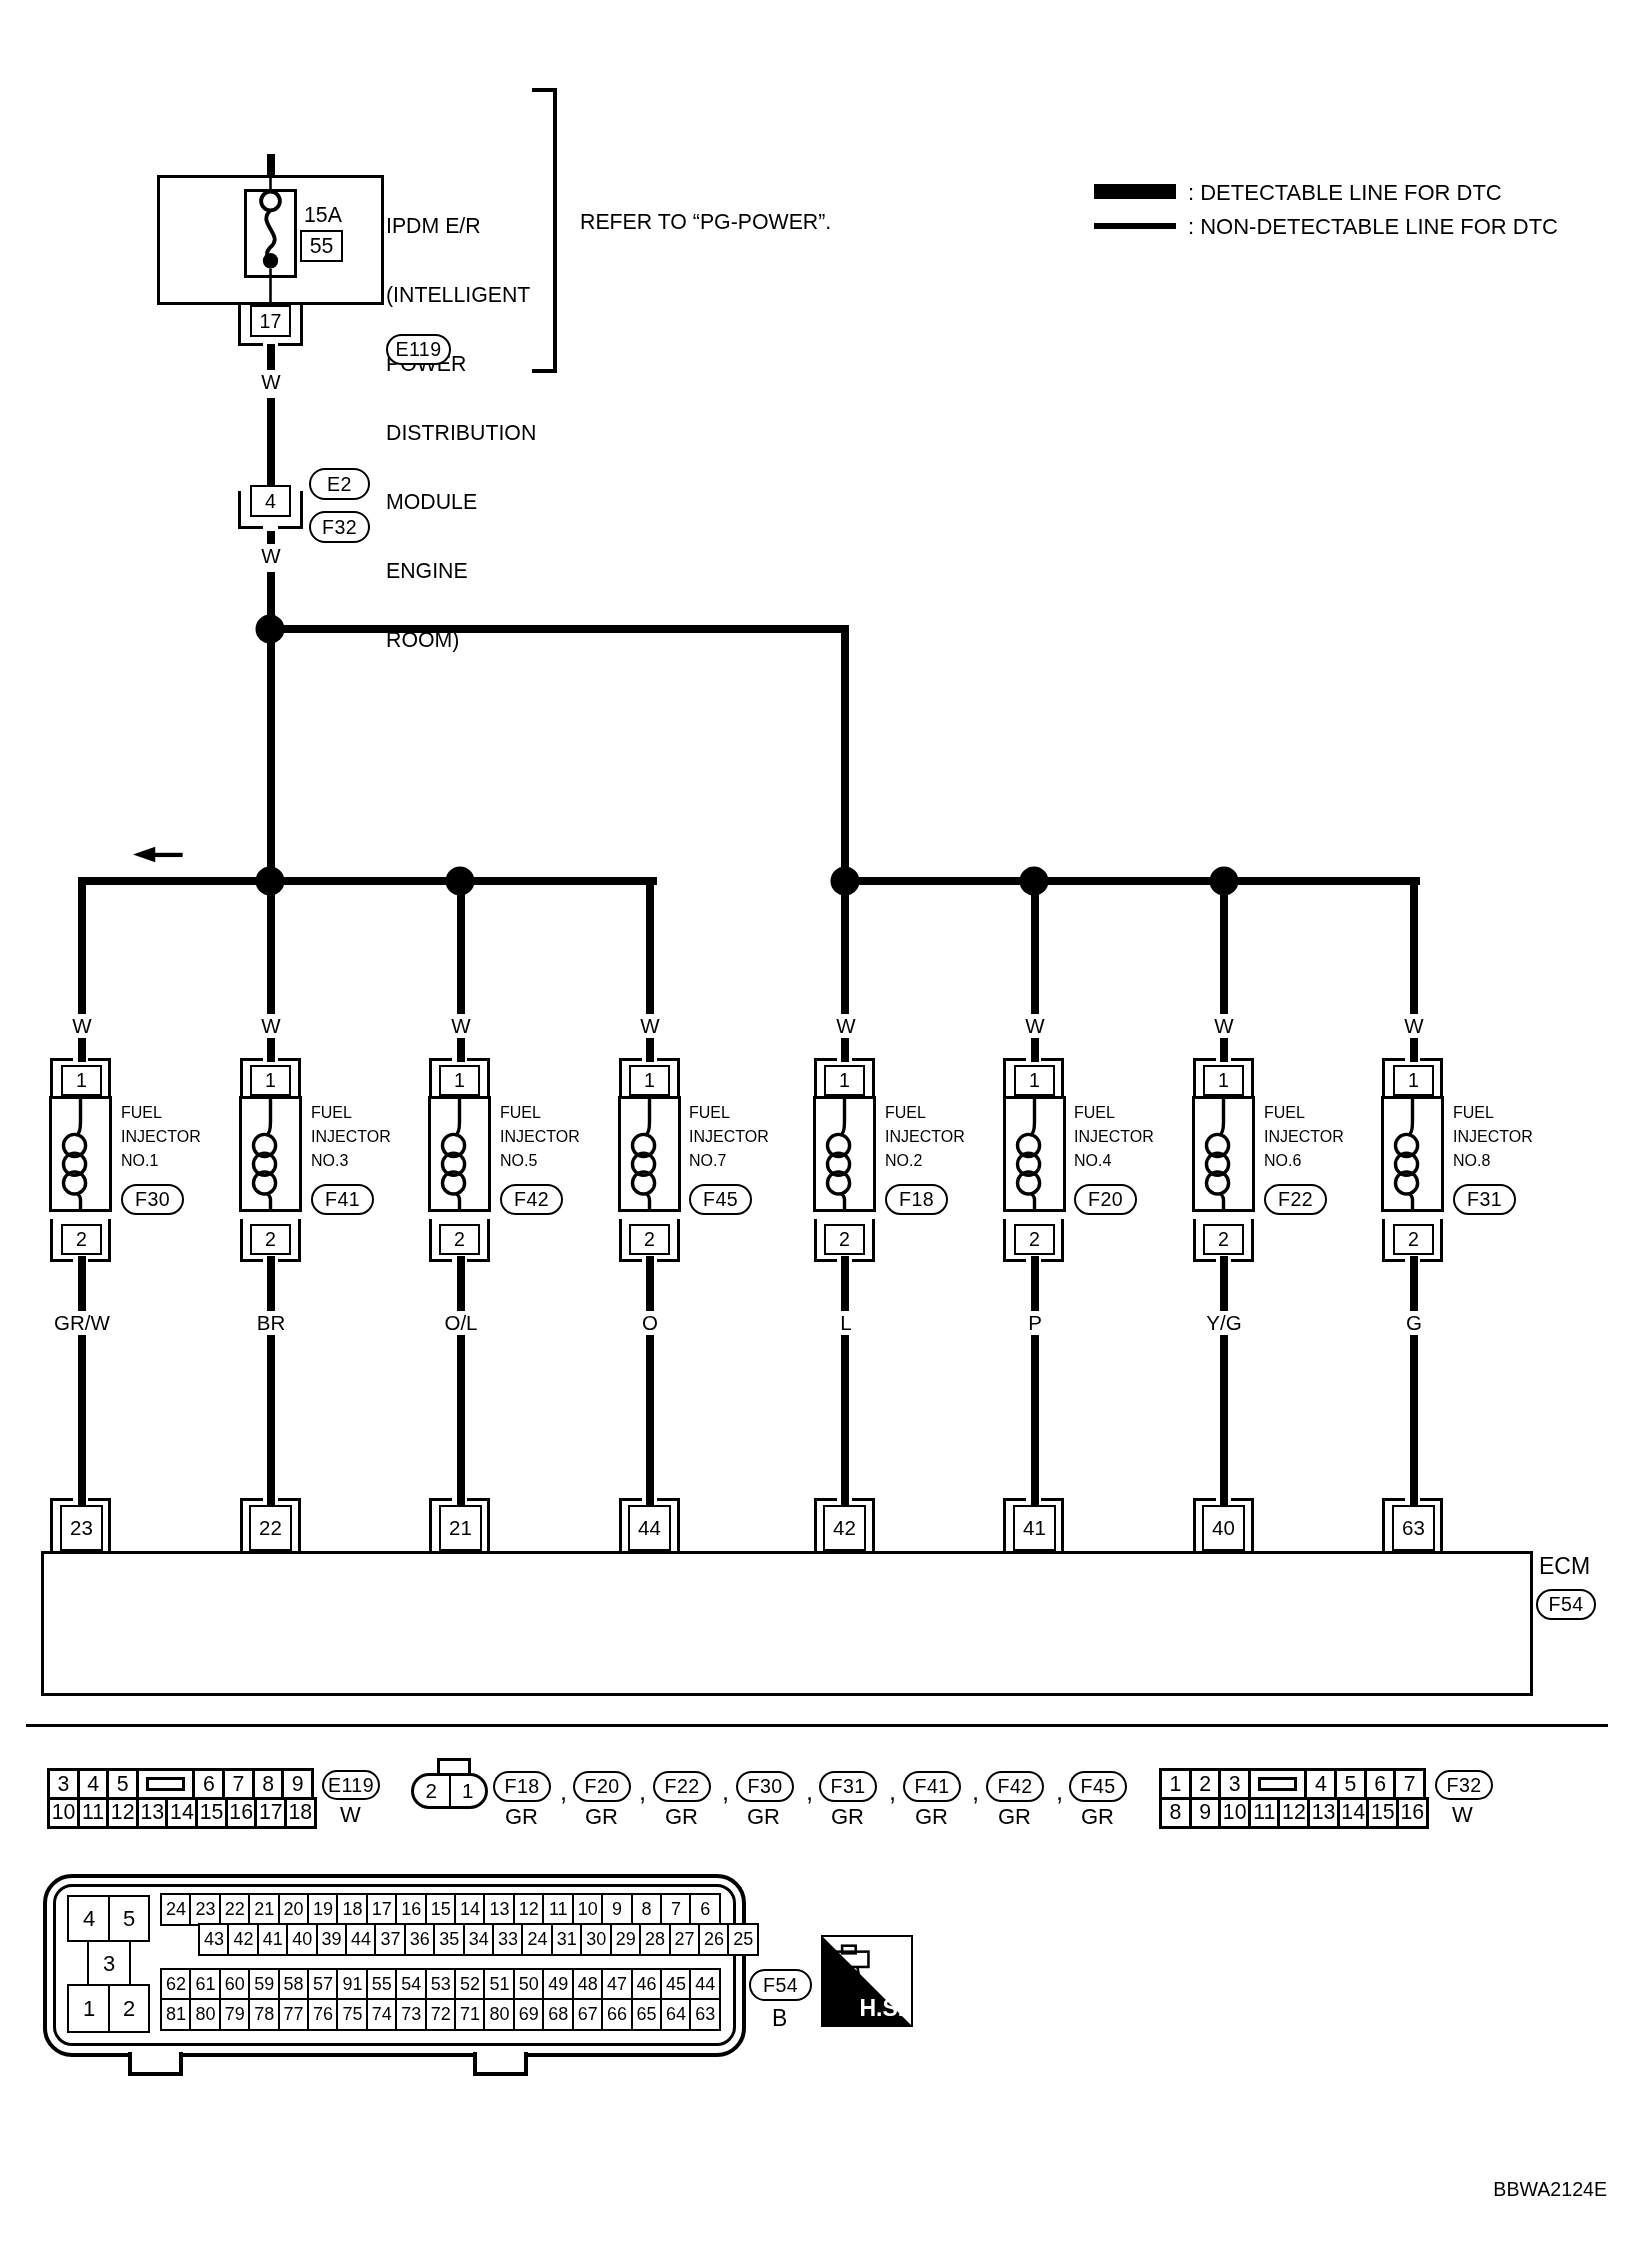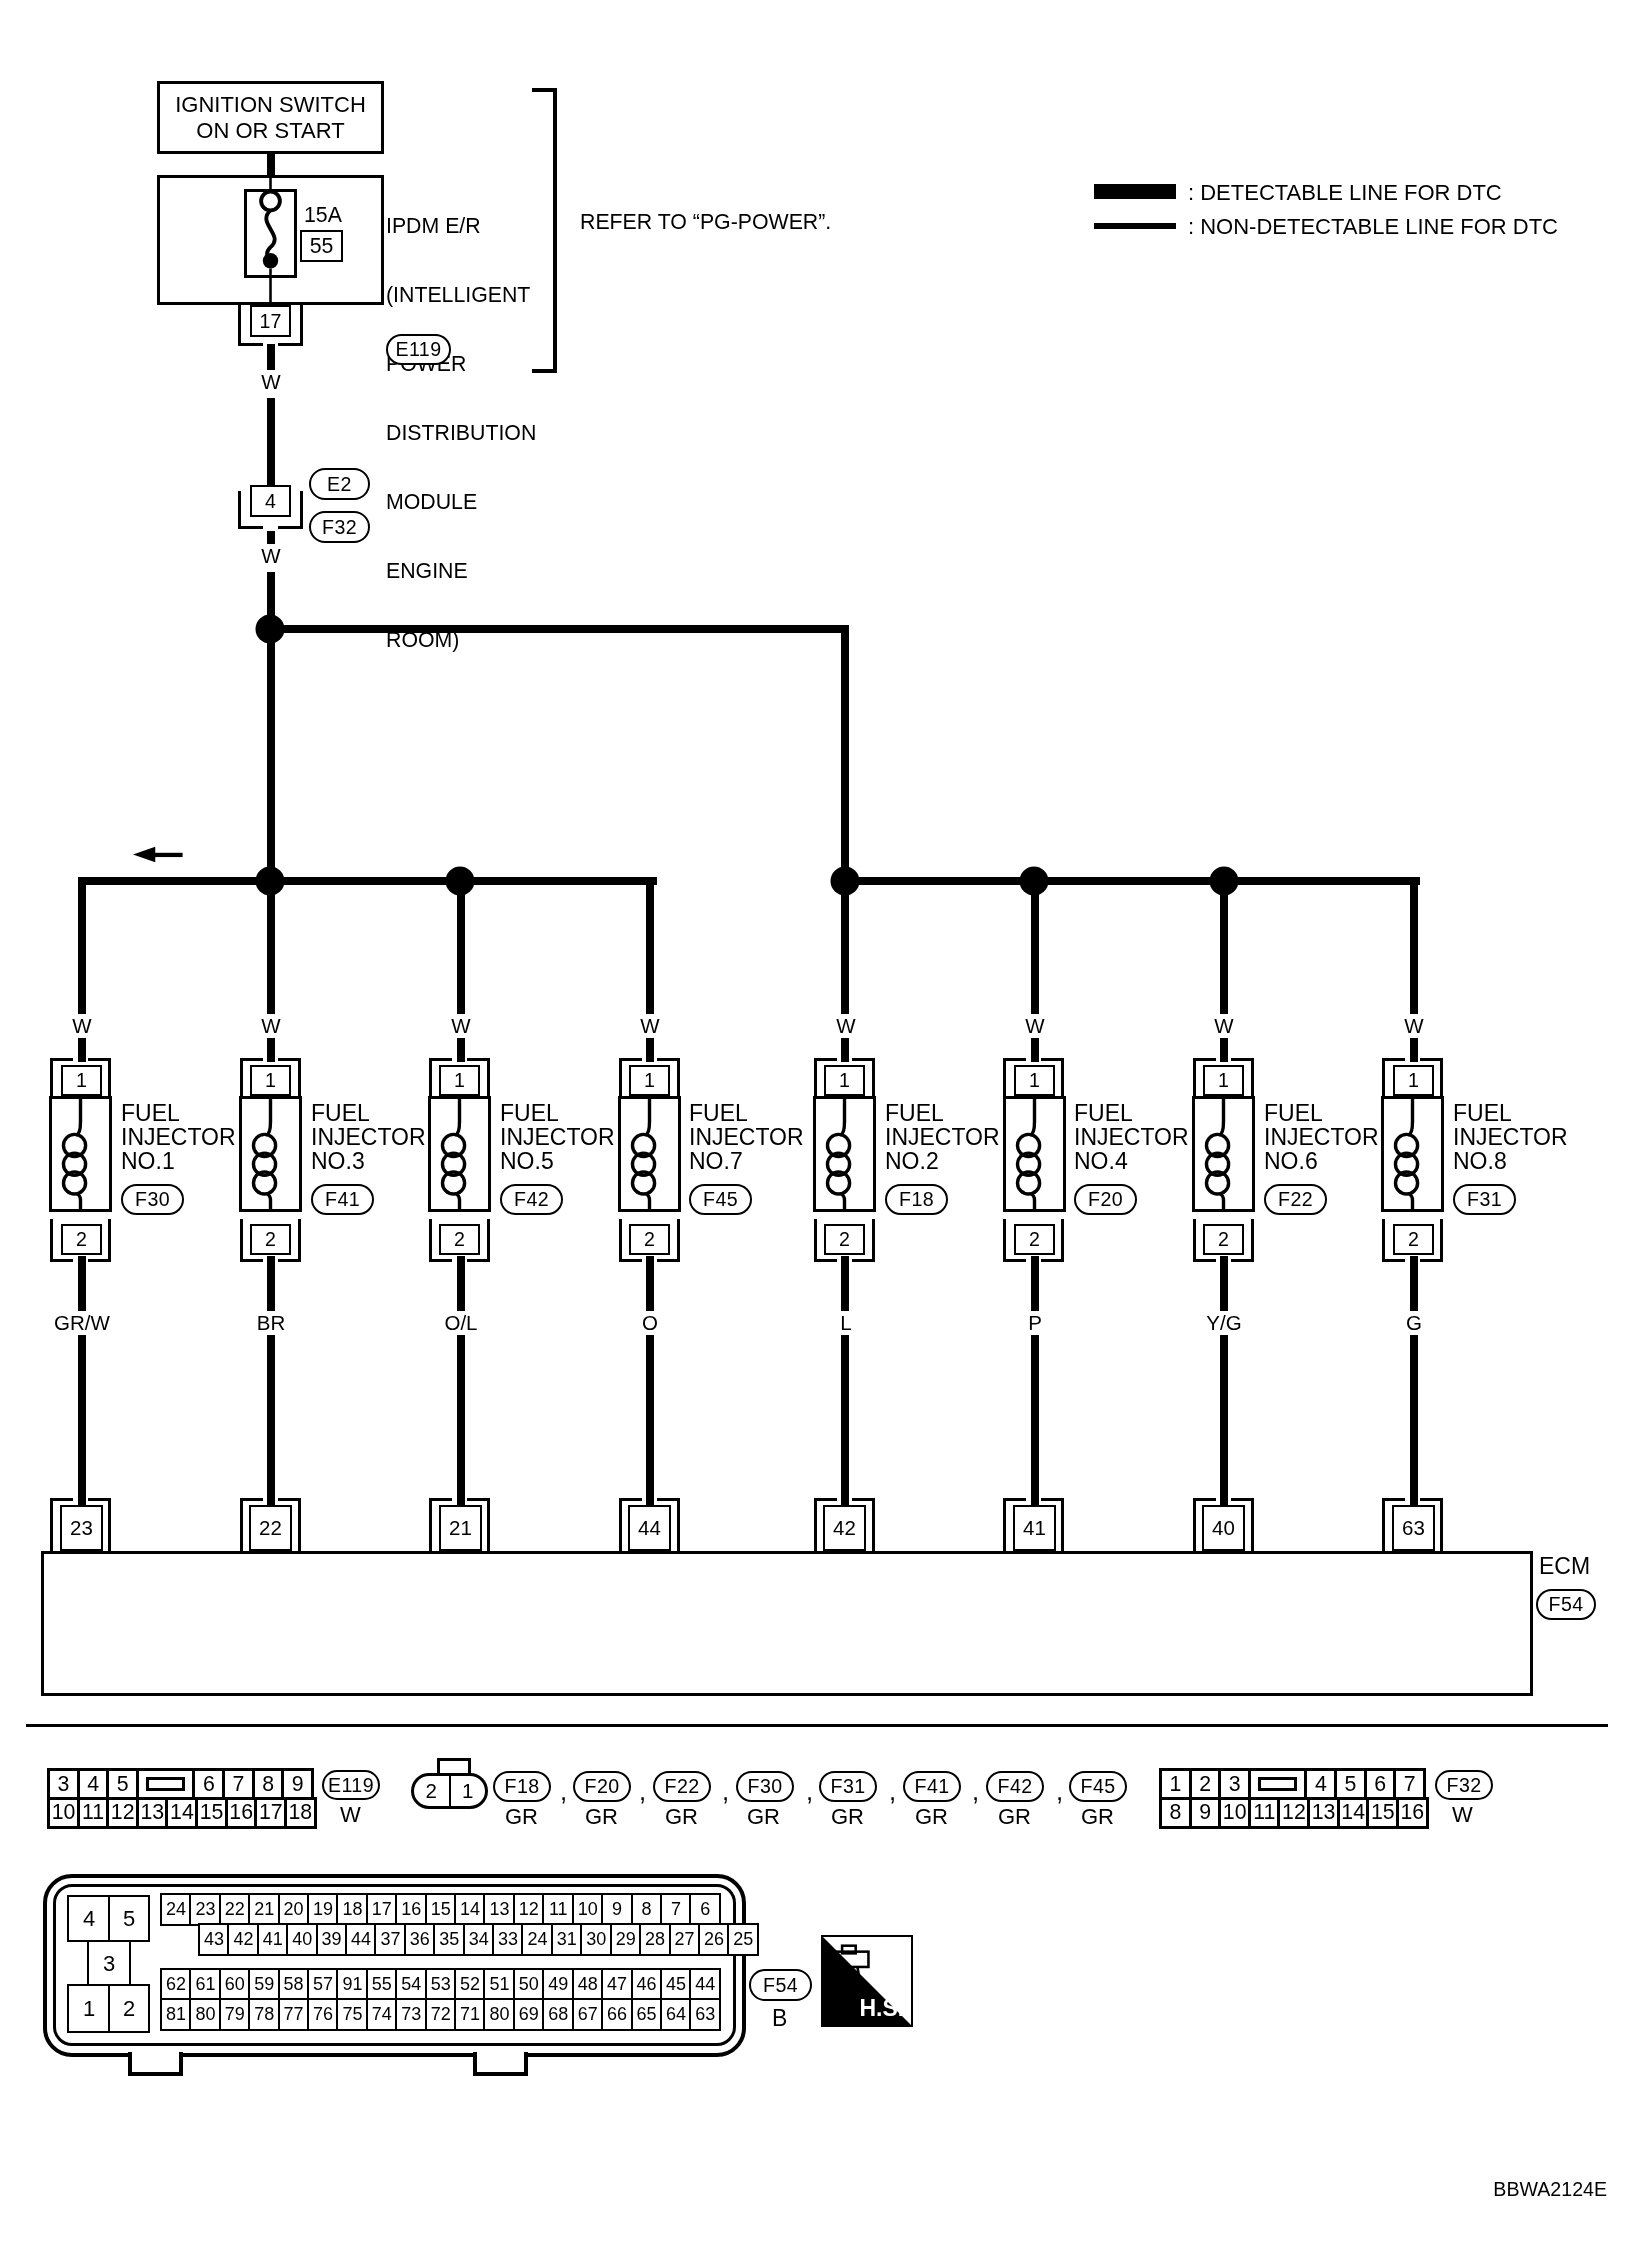--- a/index.html
+++ b/index.html
@@ -23,43 +23,38 @@
   .brk-up .bkr{right:0;bottom:0;border-right:3.4px solid #000;border-bottom:3.4px solid #000;}
   .title{font-size:41px;font-weight:600;letter-spacing:1.7px;}
   .legtxt{font-size:22px;}
   .cellrow{display:flex;}
   .cell{border:3.4px solid #000;box-sizing:border-box;background:#fff;display:flex;align-items:center;
         justify-content:center;font-size:21.3px;margin-right:-3.4px;height:32px;}
   .gcell{border:2.6px solid #000;box-sizing:border-box;background:#fff;display:flex;align-items:center;
          justify-content:center;font-size:18px;margin-right:-2.6px;height:33px;width:32px;}
   .slotin{border:3.4px solid #000;box-sizing:border-box;width:39px;height:13.7px;background:#fff;}
   .coil,.fusesvg,.arrowsvg,.hssvg{position:absolute;}
-  .inj-name{position:absolute;font-size:23px;line-height:24px;white-space:pre;}
+  .inj-name{position:absolute;font-size:16px;line-height:24px;white-space:pre;}
   .ecm-lbl{position:absolute;font-size:21.3px;transform:translateX(-50%);}
   .hs{position:absolute;border:2.6px solid #000;background:#fff;box-sizing:border-box;overflow:hidden;}
   .hs .tri{position:absolute;inset:0;background:linear-gradient(to top right,#000 49.8%,rgba(0,0,0,0) 50.2%);}
   .hs .hstxt{position:absolute;right:6.8px;bottom:3.4px;color:#fff;font-weight:bold;font-size:23px;}
   .tab{position:absolute;border:4.3px solid #000;border-top:none;background:#fff;box-sizing:border-box;}
   .ptab{position:absolute;border:3.4px solid #000;border-bottom:none;background:#fff;box-sizing:border-box;}
 </style>
 </head>
 <body>
 
 <div class="canvas">
 
   <div class="wire" style="left:1094px;top:184px;width:82px;height:14.5px;"></div>
   <div class="lbl legtxt" style="left:1188px;top:180px;">: DETECTABLE LINE FOR DTC</div>
   <div class="wire" style="left:1094px;top:223px;width:82px;height:6px;"></div>
   <div class="lbl legtxt" style="left:1188px;top:214px;">: NON-DETECTABLE LINE FOR DTC</div>
 
-  <div class="box" style="left:157px;top:81px;width:227px;height:73px;display:flex;flex-direction:column;
-       align-items:center;justify-content:center;font-size:22px;line-height:25.6px;">
-    <div>IGNITION SWITCH</div>
-    <div>ON OR START</div>
-  </div>
   <div class="wire" style="left:267px;top:154px;width:7.7px;height:22px;"></div>
 
   <div class="box" style="left:157px;top:175px;width:227px;height:130px;"></div>
   <svg class="fusesvg" style="left:244px;top:177px;" width="53" height="130" viewBox="0 0 62 152">
     <path d="M31,0 V17" stroke="#000" stroke-width="3" fill="none"></path>
     <circle cx="31" cy="28" r="11" stroke="#000" stroke-width="4.5" fill="#fff"></circle>
     <path d="M31,39 C14,54 48,68 31,82 Q23,90 31,96" stroke="#000" stroke-width="4.5" fill="none"></path>
     <circle cx="31" cy="98" r="9" fill="#000"></circle>
     <path d="M31,107 V152" stroke="#000" stroke-width="3" fill="none"></path>
   </svg>

